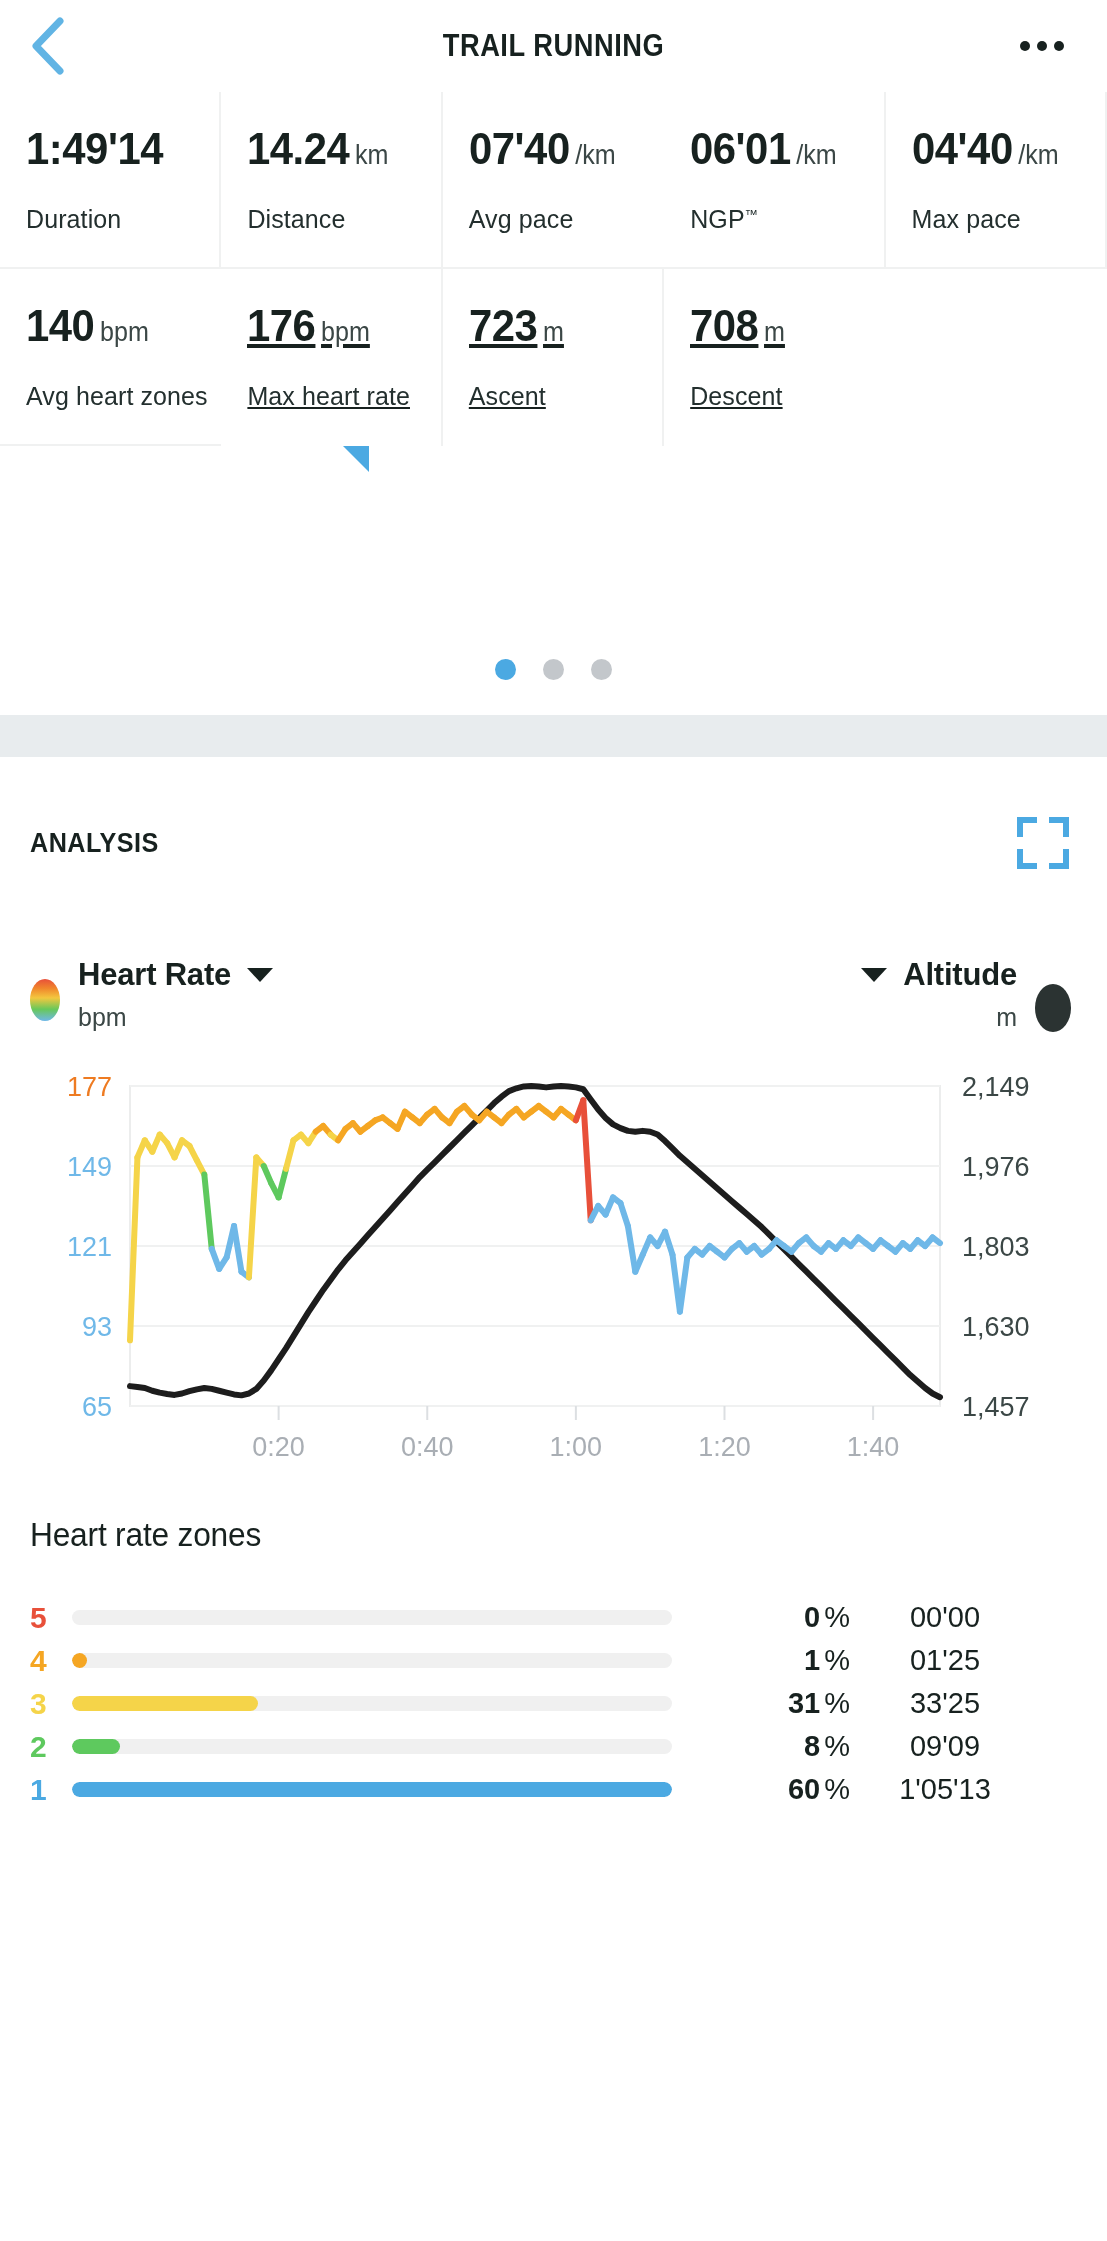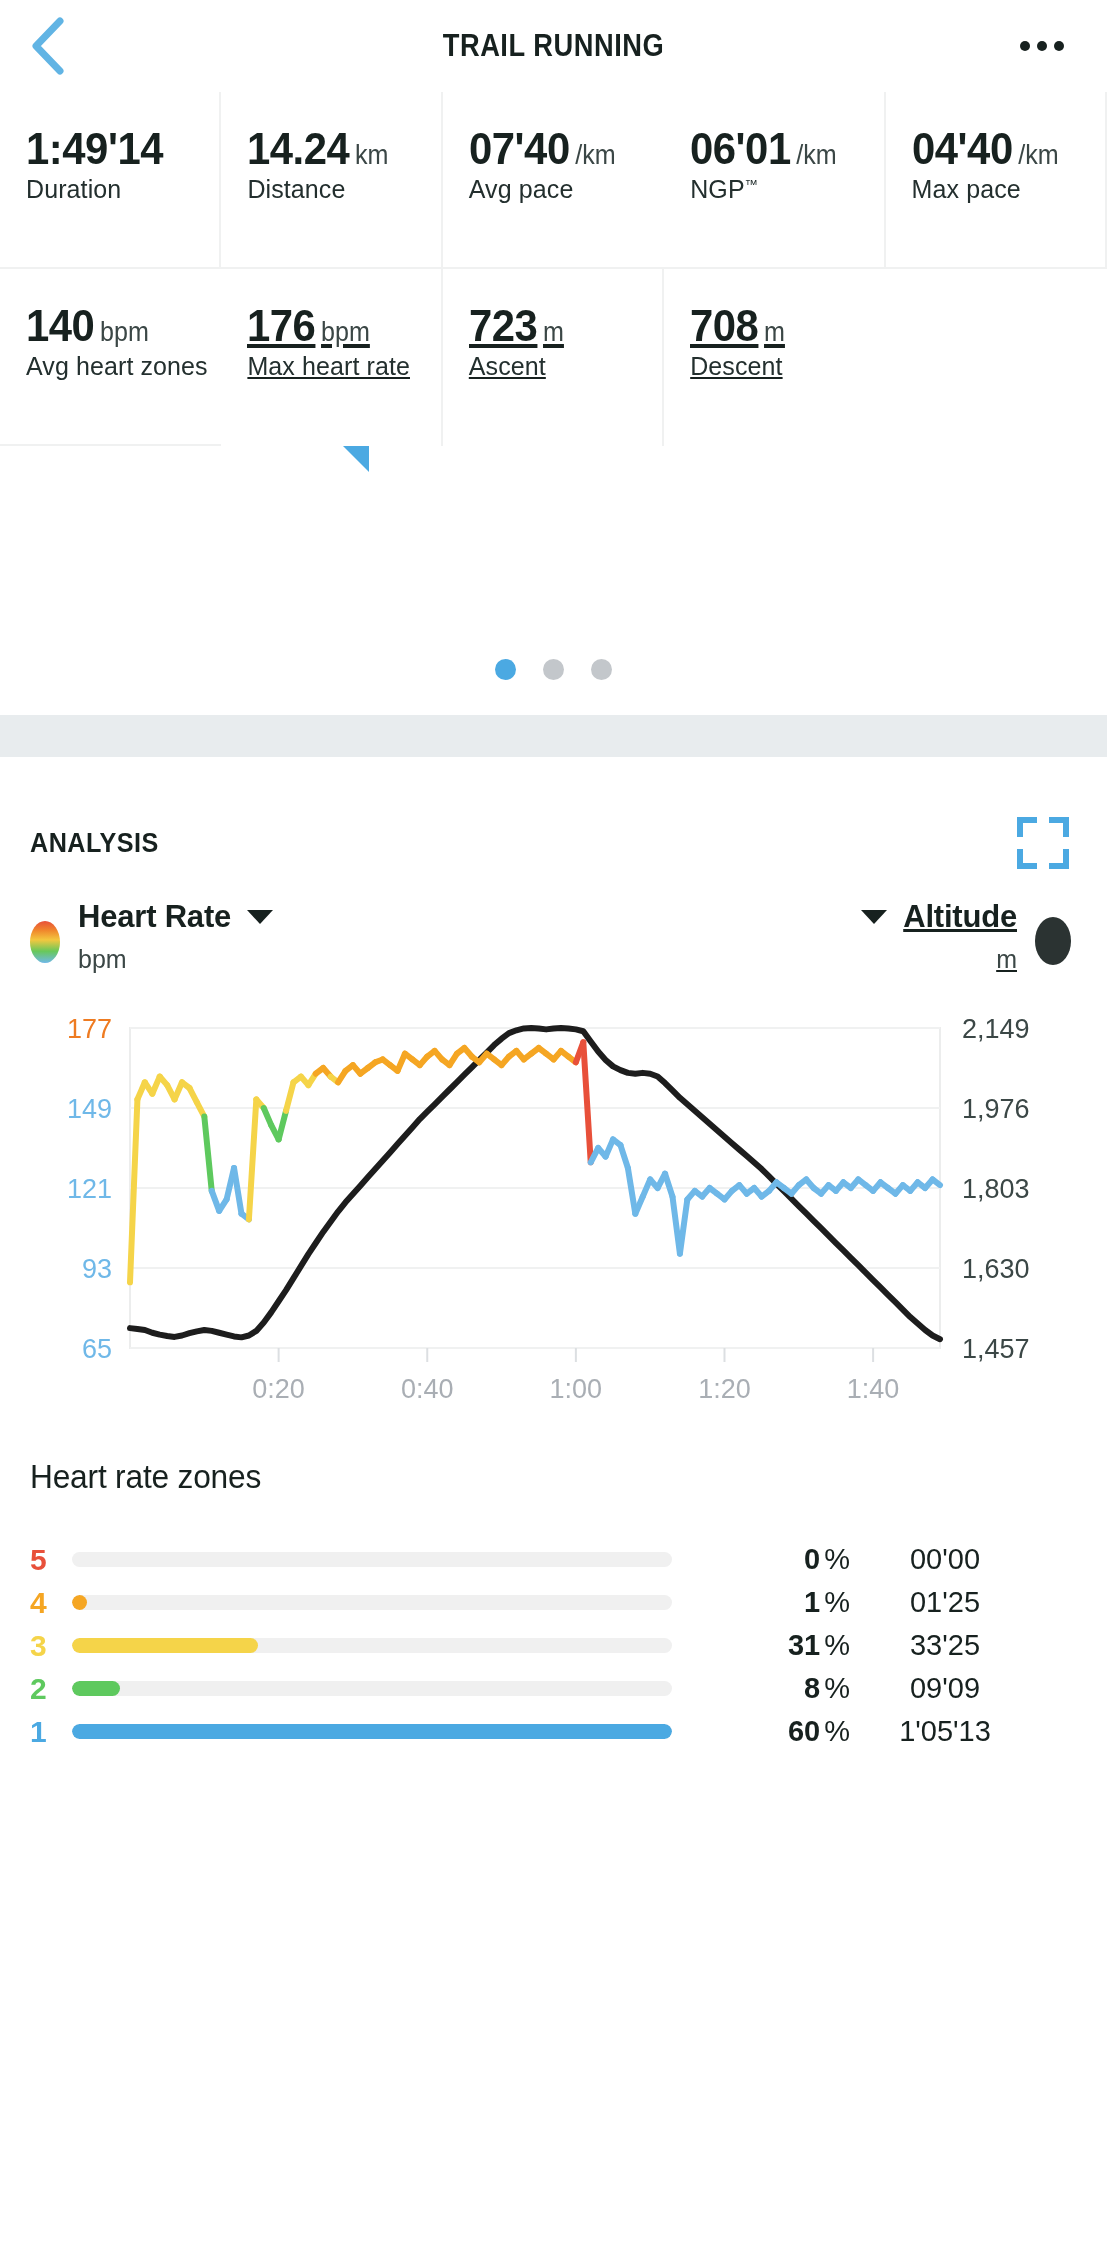--- a/index.html
+++ b/index.html
@@ -78,21 +78,21 @@
     white-space: nowrap;
   }
   .stat-value .unit {
     font-size: 27px;
     font-weight: 400;
     color: #3b4746;
     letter-spacing: 0;
     margin-left: 6px;
   }
   .stat-label {
-    margin-top: 4px;
+    margin-top: 34px;
     font-size: 25px;
     font-weight: 400;
     color: #232f2e;
     letter-spacing: 0.1px;
   }
   .stat-label sup {
     font-size: 13px;
     vertical-align: super;
     letter-spacing: 0;
   }
@@ -144,32 +144,32 @@
   .analysis-title {
     font-size: 28px;
     font-weight: 700;
     letter-spacing: 0.5px;
     transform: scaleX(0.9);
     transform-origin: left center;
   }
   .expand-icon { width: 52px; height: 52px; cursor: pointer; }
 
   .chart-legend {
-    margin-top: 30px;
+    margin-top: 88px;
     display: flex;
     align-items: flex-start;
     justify-content: space-between;
     padding: 0 6px 0 0;
   }
   .legend-left, .legend-right {
     display: flex;
     align-items: flex-start;
     gap: 18px;
   }
-  .legend-right { align-items: flex-start; text-decoration: underline; }
+  .legend-right { align-items: flex-end; }
   .legend-swatch-hr {
     width: 30px; height: 42px;
     border-radius: 50%;
     margin-top: 22px;
     background: linear-gradient(180deg,#e8503a 0%, #f0862c 22%, #f3c73f 45%, #68c85a 72%, #6fb8e8 100%);
     flex: none;
   }
   .legend-swatch-alt {
     width: 36px; height: 48px;
     border-radius: 50%;

